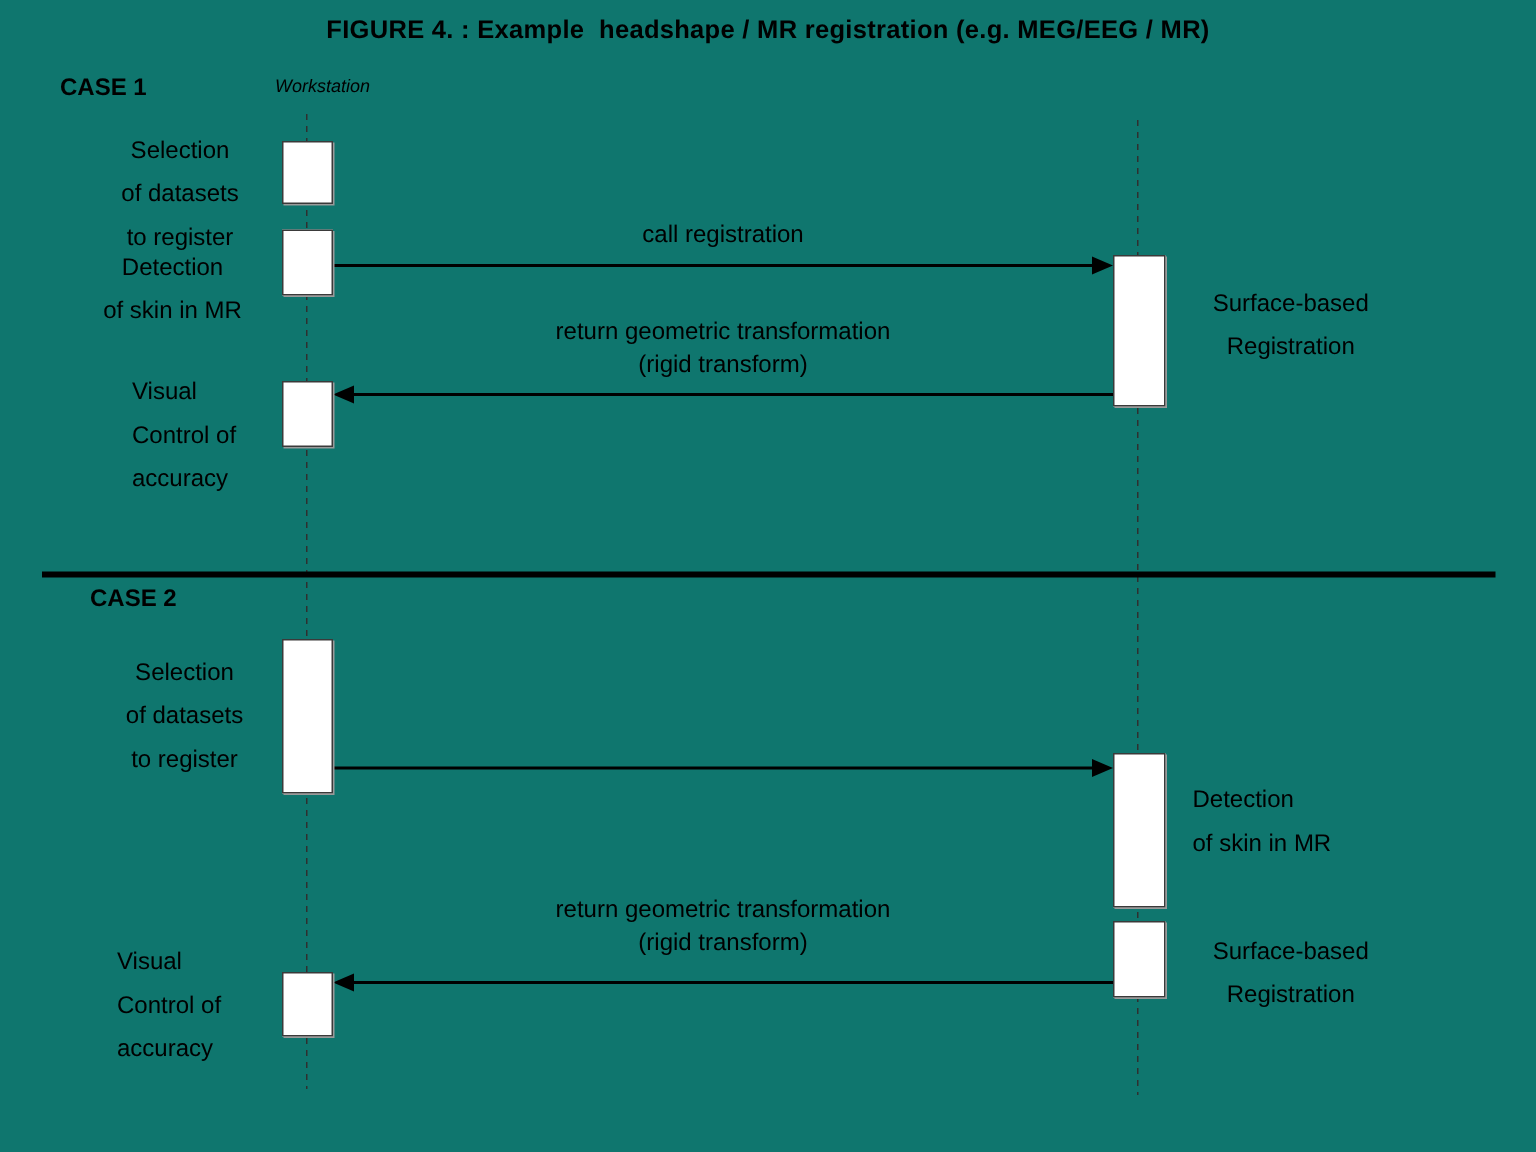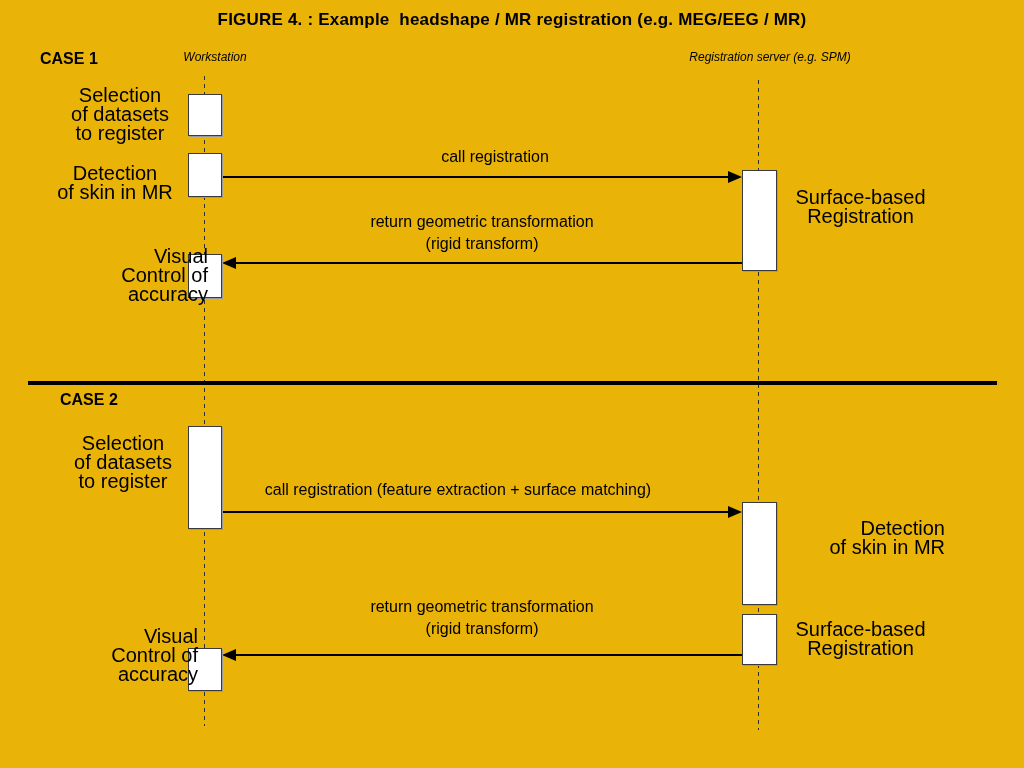--- a/index.html
+++ b/index.html
@@ -3,21 +3,21 @@
 <meta charset="utf-8">
 <style>
   * { margin: 0; padding: 0; box-sizing: border-box; }
   html, body { background: #ffffff; }
   body { font-family: "Liberation Sans", "DejaVu Sans", sans-serif; color: #000; }
 
   #canvas {
     position: relative;
     width: 1024px;
     height: 768px;
-    background: #eab308;
+    background: #0f766e;
     overflow: hidden;
   }
 
   .abs { position: absolute; }
 
   .title {
     top: 10px; left: 0; width: 1024px;
     text-align: center;
     font-weight: bold;
     font-size: 17px;
@@ -43,34 +43,34 @@
     background: repeating-linear-gradient(to bottom, #2f2f2f 0 4px, transparent 4px 8px);
   }
 
   .activation {
     background: #ffffff;
     border: 1.5px solid #3a3a3a;
     box-shadow: 1px 1px 0 #9a9a9a;
   }
 
   .label {
-    font-size: 20px;
-    line-height: 19px;
+    font-size: 16px;
+    line-height: 29px;
     white-space: pre-line;
   }
   .label.center { text-align: center; }
-  .label.left   { text-align: right; }
+  .label.left   { text-align: left; }
 
   .msg-label {
     font-size: 16px;
     line-height: 22px;
     text-align: center;
     white-space: pre-line;
   }
-  .msg-label.nowrap { white-space: nowrap; margin-left: 13px; }
+  .msg-label.nowrap { white-space: nowrap; }
 
   .msg-line {
     height: 0;
     border-top: 2px solid #000;
   }
 
   .arrowhead {
     width: 0; height: 0;
     border-top: 6px solid transparent;
     border-bottom: 6px solid transparent;
@@ -85,21 +85,20 @@
 </style>
 </head>
 <body>
 
 <div id="canvas">
 
   <div class="abs title">FIGURE 4. : Example  headshape / MR registration (e.g. MEG/EEG / MR)</div>
 
   <div class="abs case-label" style="top:50px;margin-left:12px;">CASE 1</div>
   <div class="abs lifeline-header" style="top:50px; left:140px; width:150px;">Workstation</div>
-  <div class="abs lifeline-header" style="top:50px; left:620px; width:300px;">Registration server (e.g. SPM)</div>
 
   <div class="abs lifeline" style="left:204px; top:76px; height:650px;"></div>
   <div class="abs lifeline" style="left:758px; top:80px; height:650px;"></div>
 
   <div class="abs msg-line" style="left:222px; top:176px; width:507px;"></div>
   <div class="abs arrowhead right" style="left:728px; top:171px;"></div>
 
   <div class="abs msg-line" style="left:235px; top:262px; width:507px;"></div>
   <div class="abs arrowhead left" style="left:222px; top:257px;"></div>
 
@@ -141,17 +140,16 @@
 of datasets
 to register</div>
   <div class="abs label left" style="left:795px; top:519px; width:150px;">Detection
 of skin in MR</div>
   <div class="abs label center" style="left:783px; top:620px; width:155px;">Surface-based
 Registration</div>
   <div class="abs label left" style="left:78px;  top:627px; width:120px;">Visual
 Control of
 accuracy</div>
 
-  <div class="abs msg-label nowrap" style="left:180px; top:479px; width:530px;">call registration (feature extraction + surface matching)</div>
   <div class="abs msg-label" style="left:222px; top:596px; width:520px;">return geometric transformation
 (rigid transform)</div>
 
 </div>
 
 </body></html>

